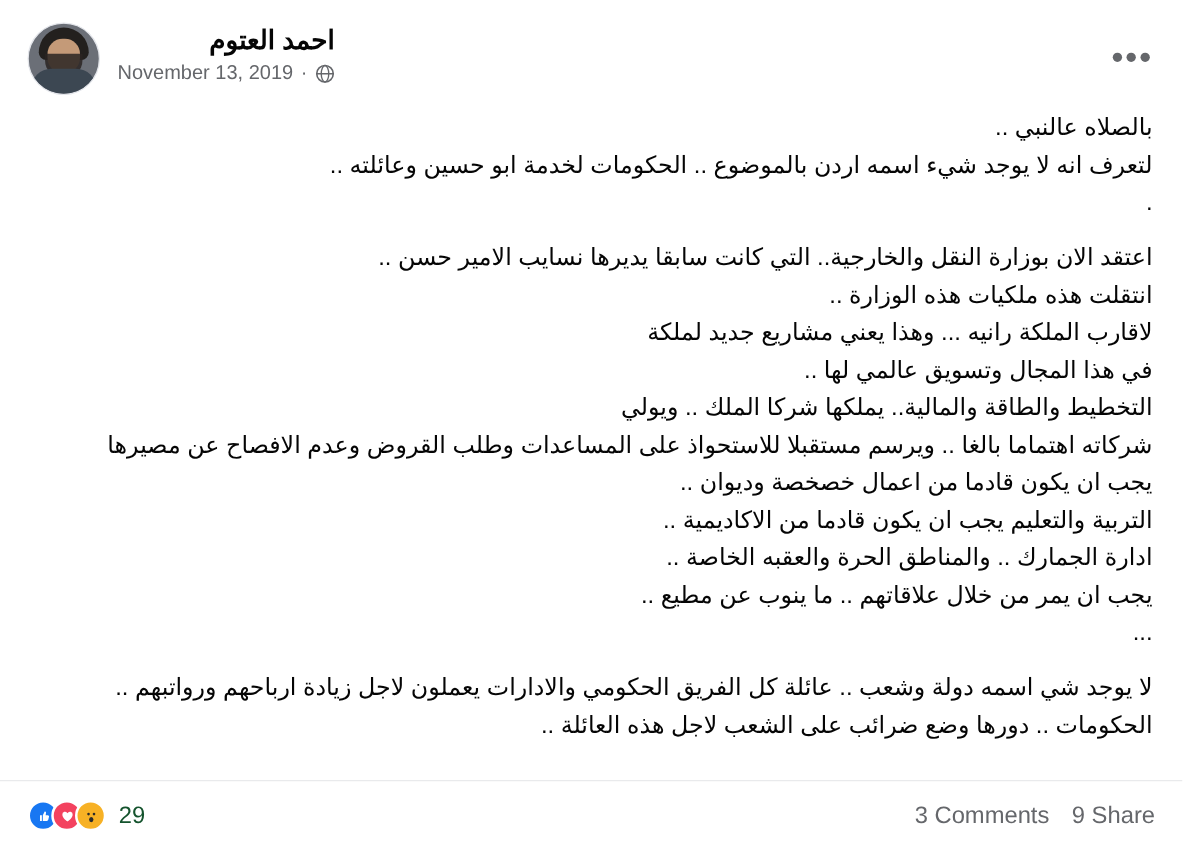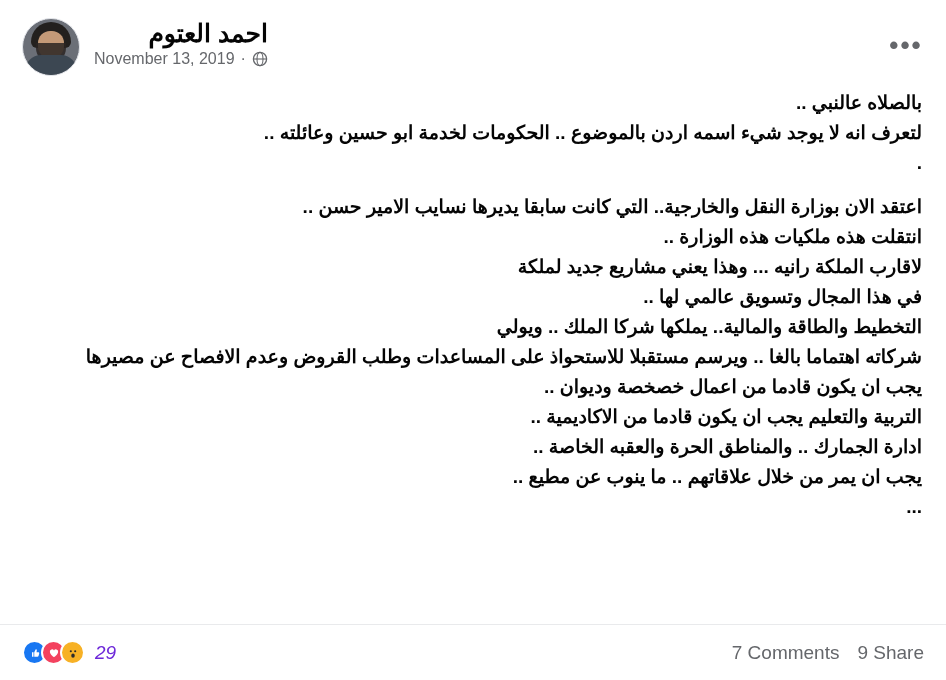--- a/index.html
+++ b/index.html
@@ -79,21 +79,21 @@
     background: #3c4752;
   }
   .header-text {
     margin-left: 14px;
     display: flex;
     flex-direction: column;
     justify-content: center;
     padding-top: 2px;
   }
   .author-name {
-    font-size: 25px;
+    font-size: 21px;
     font-weight: bold;
     color: #050505;
     line-height: 26px;
     direction: rtl;
     text-align: right;
   }
   .meta-row {
     display: flex;
     align-items: center;
     gap: 6px;
@@ -146,21 +146,20 @@
     text-align: right;
     font-size: 19px;
     line-height: 30px;
     color: #050505;
     box-sizing: border-box;
     overflow: hidden;
   }
   .post-body p {
     margin: 0;
     white-space: pre-wrap;
-    font-weight: bold;
   }
   .para-gap {
     height: 14px;
   }
 
   
   .engagement-row {
     height: 56px;
     display: flex;
     align-items: center;
@@ -189,22 +188,21 @@
   }
   .reaction-bubble + .reaction-bubble {
     margin-left: -6px;
   }
   .r-like { background: #1877f2; }
   .r-love { background: #f3425f; }
   .r-wow  { background: #f7b125; }
   .reaction-count {
     margin-left: 10px;
     font-size: 19px;
-    color: #6d28d9;
-    font-style: italic;
+    color: #14532d;
   }
   .counts {
     display: flex;
     align-items: center;
     gap: 18px;
     font-size: 19px;
     color: #65676b;
   }
   .counts span {
     cursor: pointer;
@@ -253,20 +251,21 @@
 لاقارب الملكة رانيه ... وهذا يعني مشاريع جديد لملكة
 في هذا المجال وتسويق عالمي لها ..
 التخطيط والطاقة والمالية.. يملكها شركا الملك .. ويولي
 شركاته اهتماما بالغا .. ويرسم مستقبلا للاستحواذ على المساعدات وطلب القروض وعدم الافصاح عن مصيرها
 يجب ان يكون قادما من اعمال خصخصة وديوان ..
 التربية والتعليم يجب ان يكون قادما من الاكاديمية ..
 ادارة الجمارك .. والمناطق الحرة والعقبه الخاصة ..
 يجب ان يمر من خلال علاقاتهم .. ما ينوب عن مطيع ..
 ...</p>
     <div class="para-gap"></div>
+    <p>لا يوجد شي اسمه دولة وشعب .. عائلة كل الفريق الحكومي والادارات يعملون لاجل زيادة ارباحهم ورواتبهم .. الحكومات .. دورها وضع ضرائب على الشعب لاجل هذه العائلة ..</p>
   </div>
 
   <div class="engagement-row">
     <div class="reactions">
       <span class="reaction-bubble r-like">
         <svg viewBox="0 0 16 16" width="12" height="12" aria-hidden="true">
           <path d="M4 7h2v6H4zM7 7l2-4c1 0 1.6.6 1.4 1.6L10 7h2.3c.9 0 1.5.8 1.3 1.6l-.8 3.2c-.2.7-.8 1.2-1.5 1.2H7z" fill="#fff"></path>
         </svg>
       </span>
       <span class="reaction-bubble r-love">
@@ -279,18 +278,18 @@
           <circle cx="8" cy="8" r="7" fill="#f7b125"></circle>
           <circle cx="5.5" cy="6" r="1.2" fill="#2b2b2b"></circle>
           <circle cx="10.5" cy="6" r="1.2" fill="#2b2b2b"></circle>
           <ellipse cx="8" cy="11" rx="2" ry="2.4" fill="#2b2b2b"></ellipse>
         </svg>
       </span>
       <span class="reaction-count">29</span>
     </div>
 
     <div class="counts">
-      <span>7 Comments</span>
+      <span>3 Comments</span>
       <span>9 Share</span>
     </div>
   </div>
 
 </div>
 
 </body></html>

